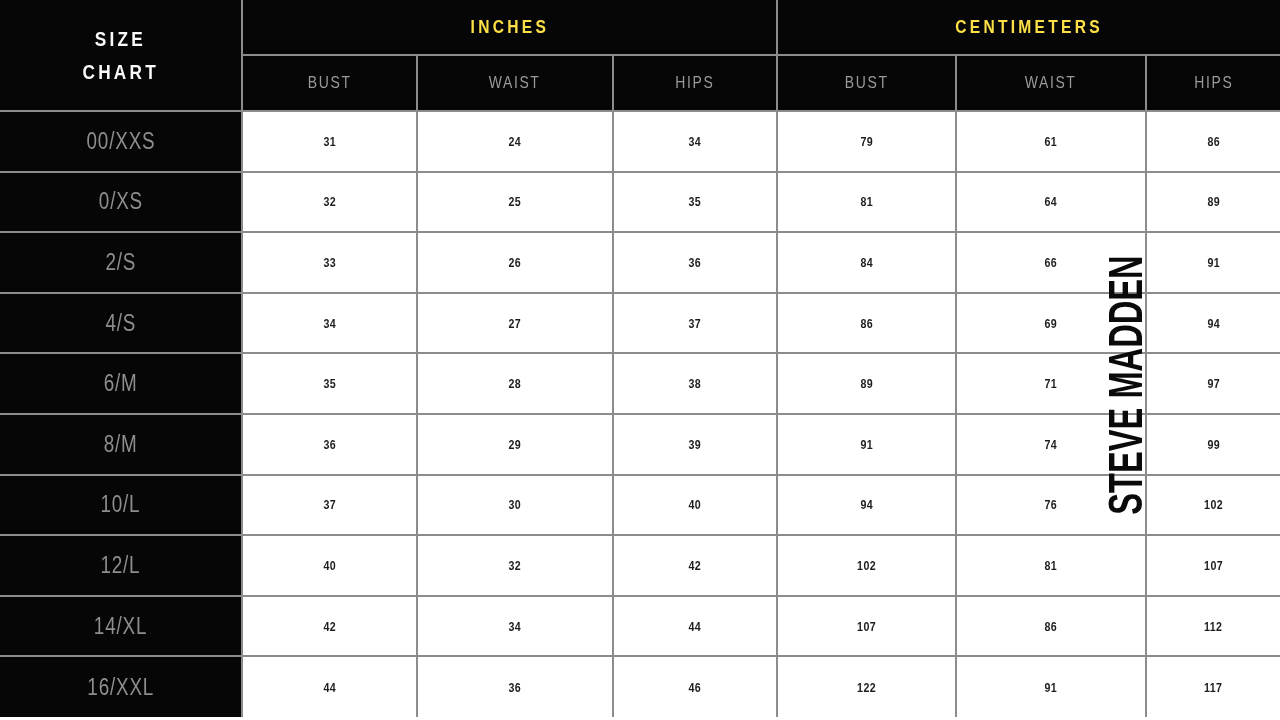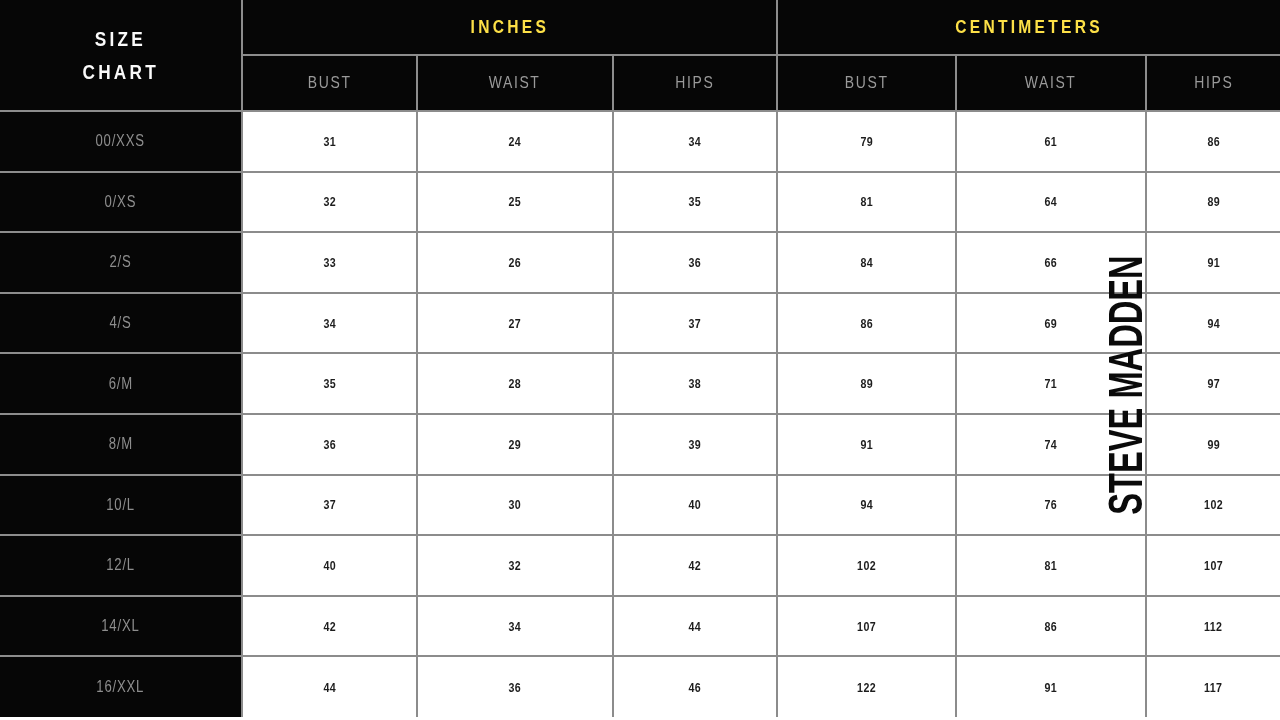--- a/index.html
+++ b/index.html
@@ -47,21 +47,21 @@
   }
   .unit-head {
     color: #fde047; font-size: 19px; font-weight: 700;
     letter-spacing: 4px;
   }
   .measure-head {
     color: #9a9a9a; font-size: 17px; font-weight: 400;
     letter-spacing: 2px;
   }
   .size-label {
-    color: #8e8e8e; font-size: 16px; font-weight: 400;
+    color: #8e8e8e; font-size: 23px; font-weight: 400;
     letter-spacing: 1px;
   }
   .num {
     color: #1d1d1d; font-size: 13px; font-weight: 700;
     letter-spacing: 0.5px;
   }
   .watermark {
     position: absolute;
     left: 1125px; top: 385px;
     transform: translate(-50%, -50%) rotate(-90deg) scaleX(0.68);

